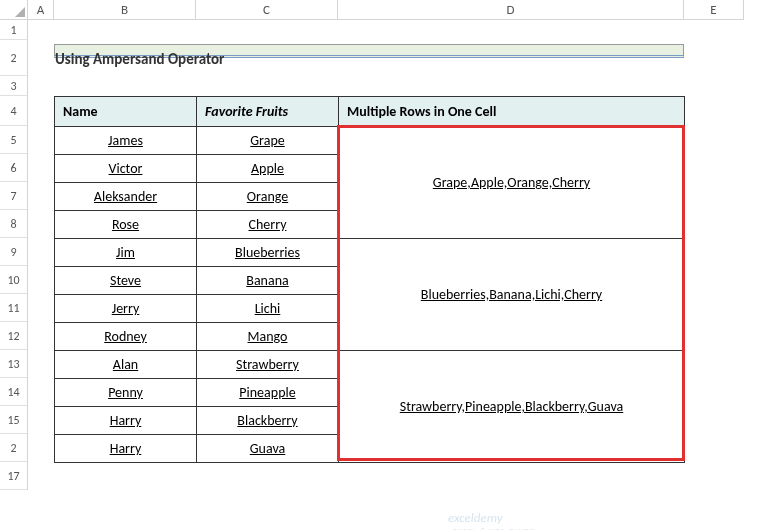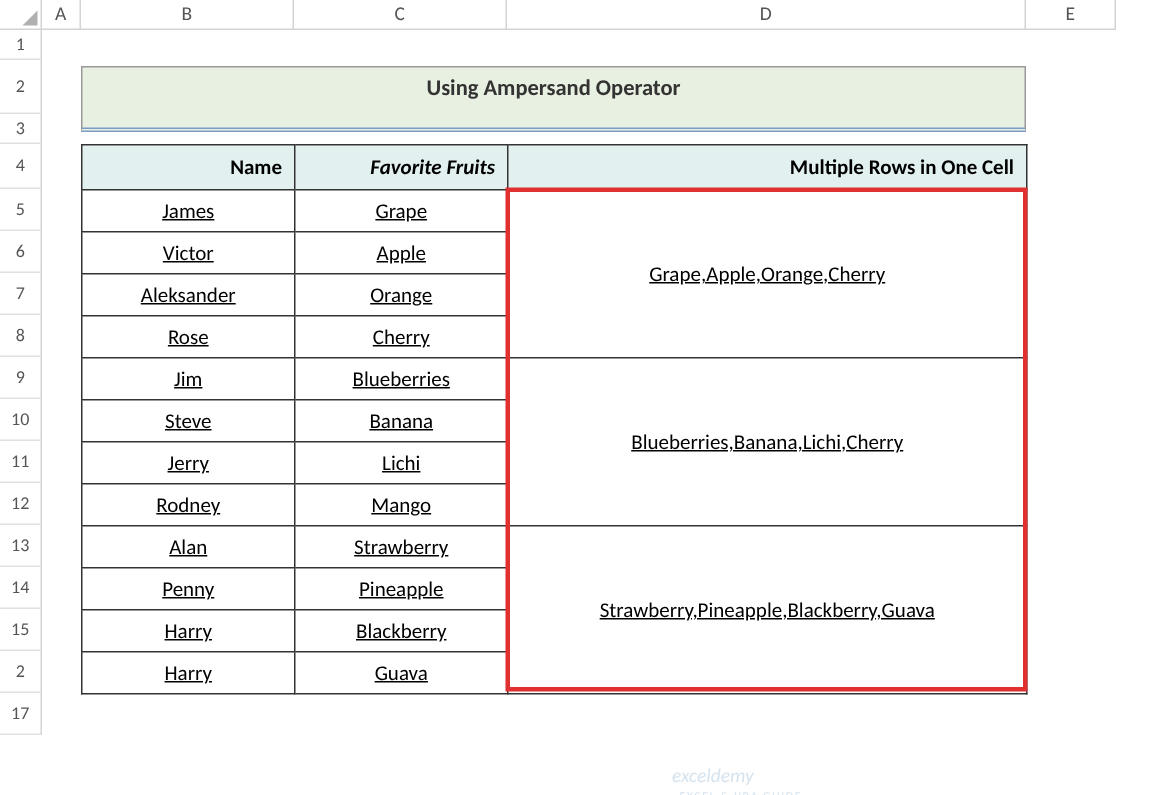--- a/index.html
+++ b/index.html
@@ -68,43 +68,42 @@
       position: absolute;
       left: 0;
       top: 20px;
       width: 28px;
     }
     .title-cell {
       position: absolute;
       left: 26px;
       top: 24px;
       width: 630px;
-      height: 44px;
+      height: 14px;
       background: #e8f0e2;
       border: 1px solid #999;
       border-bottom: 3px double #7a9cc6;
-      text-align: center;
       font-weight: bold;
       font-size: 15px;
       color: #333;
       line-height: 28px;
     }
     .data-table {
       position: absolute;
       left: 26px;
       top: 76px;
       border-collapse: collapse;
     }
     .data-table th {
       background: #e2f0f0;
       border: 1px solid #333;
       padding: 6px 8px;
       font-weight: bold;
       font-size: 14px;
-      text-align: right;
+      text-align: left;
       margin-left: 16px;
     }
     .data-table td {
       border: 1px solid #333;
       padding: 5px 8px;
       text-align: center;
       font-size: 14px;
       height: 27px;
       background: #fff;
       text-decoration: underline;

